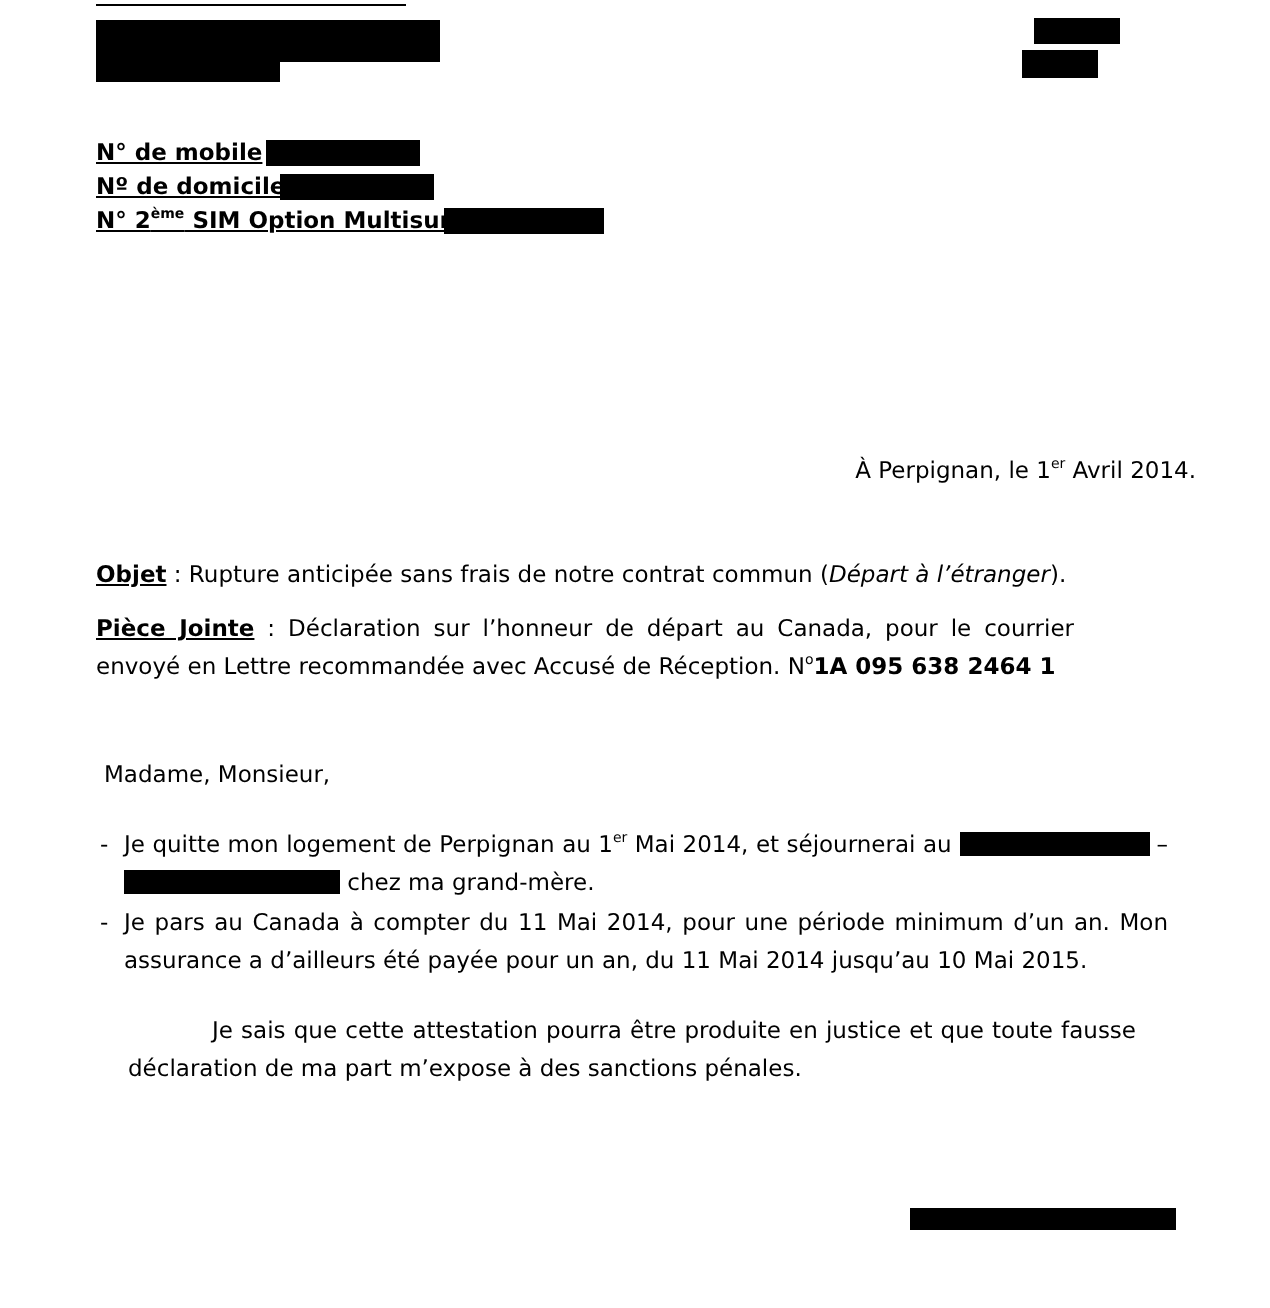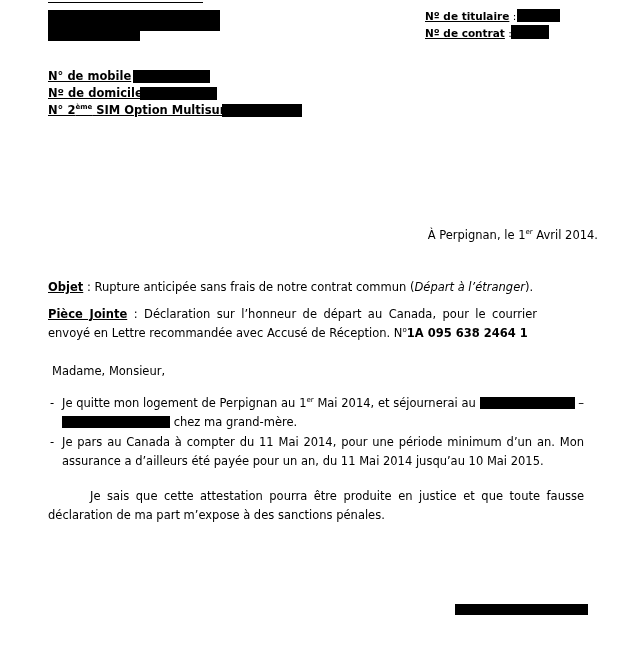--- a/index.html
+++ b/index.html
@@ -115,21 +115,21 @@
 
   
   #body-block {
     position: absolute;
     left: 48px;
     top: 362px;
     width: 536px;
     font-size: 11.5px;
     line-height: 19px;
   }
-  #body-block p { margin: 0; }
+  #body-block p { margin: 16px; }
   #salutation { margin-left: 4px !important; }
   #para-declare {
     margin-top: 17px !important;
     text-align: justify;
     text-indent: 42px;
   }
   #facts-list {
     margin: 13px 0 0 0;
     padding: 0;
     list-style: none;
@@ -153,28 +153,20 @@
 </style>
 </head>
 <body>
 
 <div class="page">
 
   <div class="rule" style="left:48px; top:2px; width:155px; height:1px;"></div>
   <div class="redaction" style="left:48px; top:10px; width:172px; height:21px;"></div>
   <div class="redaction" style="left:48px; top:31px; width:92px; height:10px;"></div>
 
-  <div id="account-fields">
-    <div class="field-row">
-      <span class="lbl-u">Nº de titulaire</span><span> : </span>
-    </div>
-    <div class="field-row">
-      <span class="lbl-u">Nº de contrat</span><span> : </span>
-    </div>
-  </div>
   <div class="redaction" style="left:517px; top:9px; width:43px; height:13px;"></div>
   <div class="redaction" style="left:511px; top:25px; width:38px; height:14px;"></div>
 
   <div id="contact-fields">
     <div class="field-row">
       <span class="lbl-u">N° de mobile</span><span> : </span>
     </div>
     <div class="field-row">
       <span class="lbl-u">Nº de domicile</span><span> : </span>
     </div>

